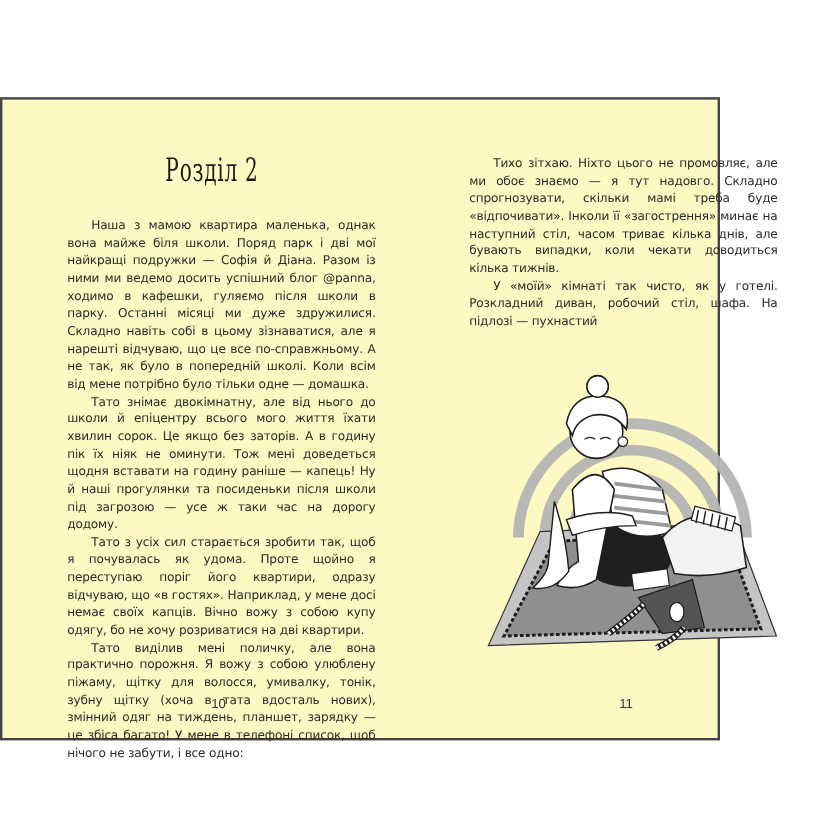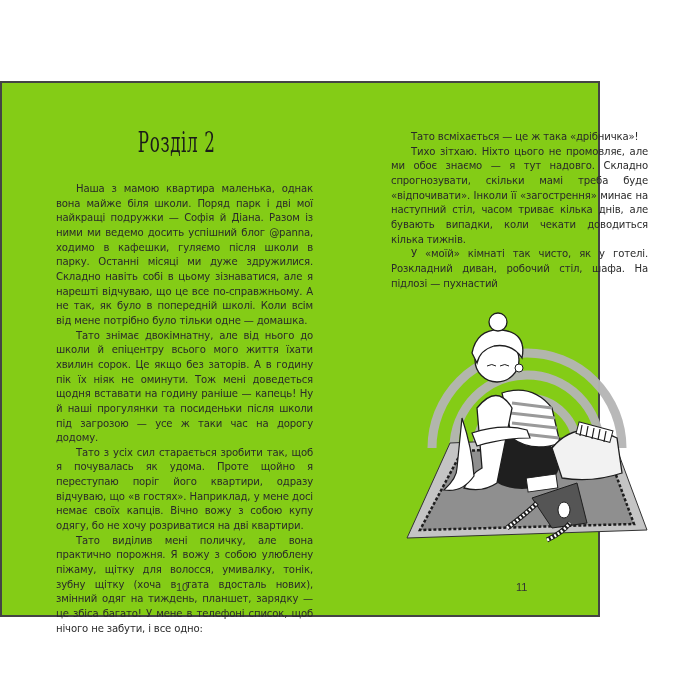--- a/index.html
+++ b/index.html
@@ -4,21 +4,21 @@
   <style>
     html, body { margin: 0; padding: 0; }
     body {
       width: 700px; height: 700px; background: #ffffff; position: relative; overflow: hidden;
       font-family: "DejaVu Sans", sans-serif; color: #222;
     }
     .spread {
       position: absolute; left: 0; top: 81px; width: 600px; height: 536px;
       border-top: 2px solid #444; border-bottom: 2px solid #444;
       border-left: 2px solid #444; border-right: 2px solid #444;
-      box-sizing: border-box; background: #84cc16;
+      box-sizing: border-box; background: #fef9c3;
     }
     .page { position: absolute; top: 0; height: 100%; }
     .page.left { left: 0; width: 350px; }
     .page.right { left: 350px; width: 348px; }
     .chapter-title {
       position: absolute; left: 0; width: 350px; top: 44px; text-align: center;
       font-family: "DejaVu Serif", serif; font-size: 27px; color: #1a1a1a;
       letter-spacing: 1px;
     }
     .chapter-title span { display: inline-block; transform: scaleX(0.62); transform-origin: center; font-weight: normal; }
@@ -47,21 +47,20 @@
       <p>Наша з мамою квартира маленька, однак вона майже біля школи. Поряд парк і дві мої найкращі подружки — Софія й Діана. Разом із ними ми ведемо досить успішний блог @panna, ходимо в кафешки, гуляємо після школи в парку. Останні місяці ми дуже здружилися. Складно навіть собі в цьому зізнаватися, але я нарешті відчуваю, що це все по-справжньому. А не так, як було в попередній школі. Коли всім від мене потрібно було тільки одне — домашка.</p>
       <p>Тато знімає двокімнатну, але від нього до школи й епіцентру всього мого життя їхати хвилин сорок. Це якщо без заторів. А в годину пік їх ніяк не оминути. Тож мені доведеться щодня вставати на годину раніше — капець! Ну й наші прогулянки та посиденьки після школи під загрозою — усе ж таки час на дорогу додому.</p>
       <p>Тато з усіх сил старається зробити так, щоб я почувалась як удома. Проте щойно я переступаю поріг його квартири, одразу відчуваю, що «в гостях». Наприклад, у мене досі немає своїх капців. Вічно вожу з собою купу одягу, бо не хочу розриватися на дві квартири.</p>
       <p>Тато виділив мені поличку, але вона практично порожня. Я вожу з собою улюблену піжаму, щітку для волосся, умивалку, тонік, зубну щітку (хоча в тата вдосталь нових), змінний одяг на тиждень, планшет, зарядку — це збіса багато! У мене в телефоні список, щоб нічого не забути, і все одно:</p>
     </div>
     <div class="page-num">10</div>
   </div>
 
   <div class="page right">
     <div class="text">
-      <p>Тато всміхається — це ж така «дрібничка»!</p>
       <p>Тихо зітхаю. Ніхто цього не промовляє, але ми обоє знаємо — я тут надовго. Складно спрогнозувати, скільки мамі треба буде «відпочивати». Інколи її «загострення» минає на наступний стіл, часом триває кілька днів, але бувають випадки, коли чекати доводиться кілька тижнів.</p>
       <p>У «моїй» кімнаті так чисто, як у готелі. Розкладний диван, робочий стіл, шафа. На підлозі — пухнастий</p>
     </div>
 
     <svg class="illustration" viewBox="0 0 250 250" xmlns="http://www.w3.org/2000/svg">
 
       <g fill="none" stroke="#b5b5b5" stroke-width="9" opacity="0.95">
         <path d="M30 150 A95 95 0 0 1 220 150"></path>
         <path d="M52 150 A73 73 0 0 1 198 150"></path>
         <path d="M75 150 A50 50 0 0 1 175 150"></path>

